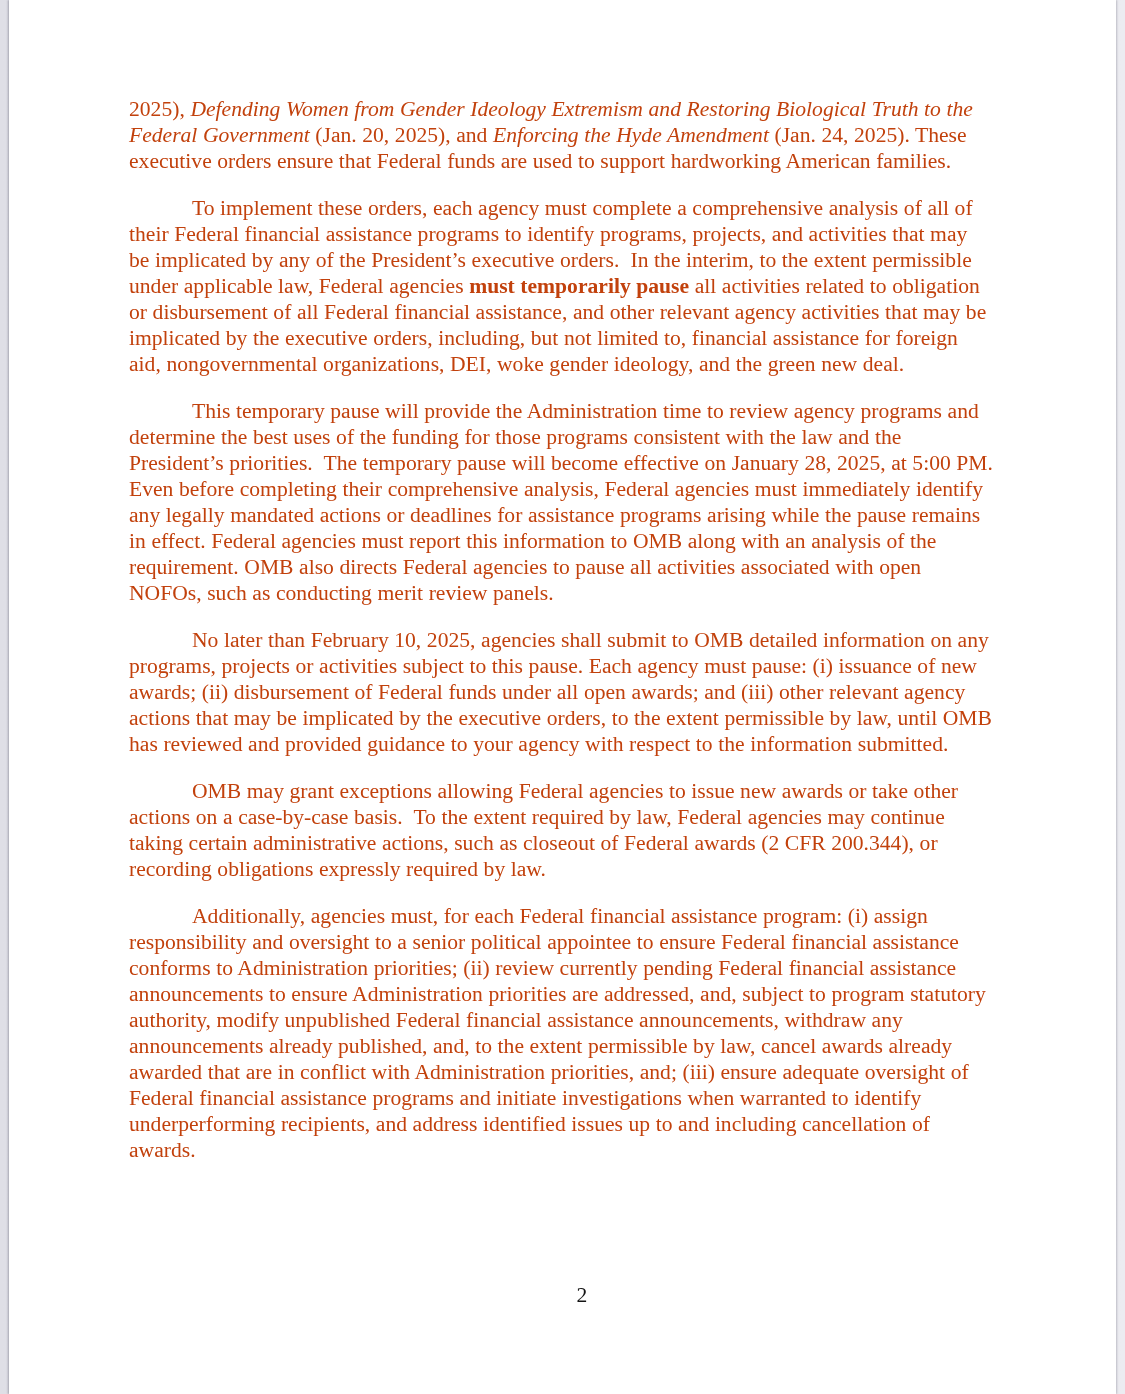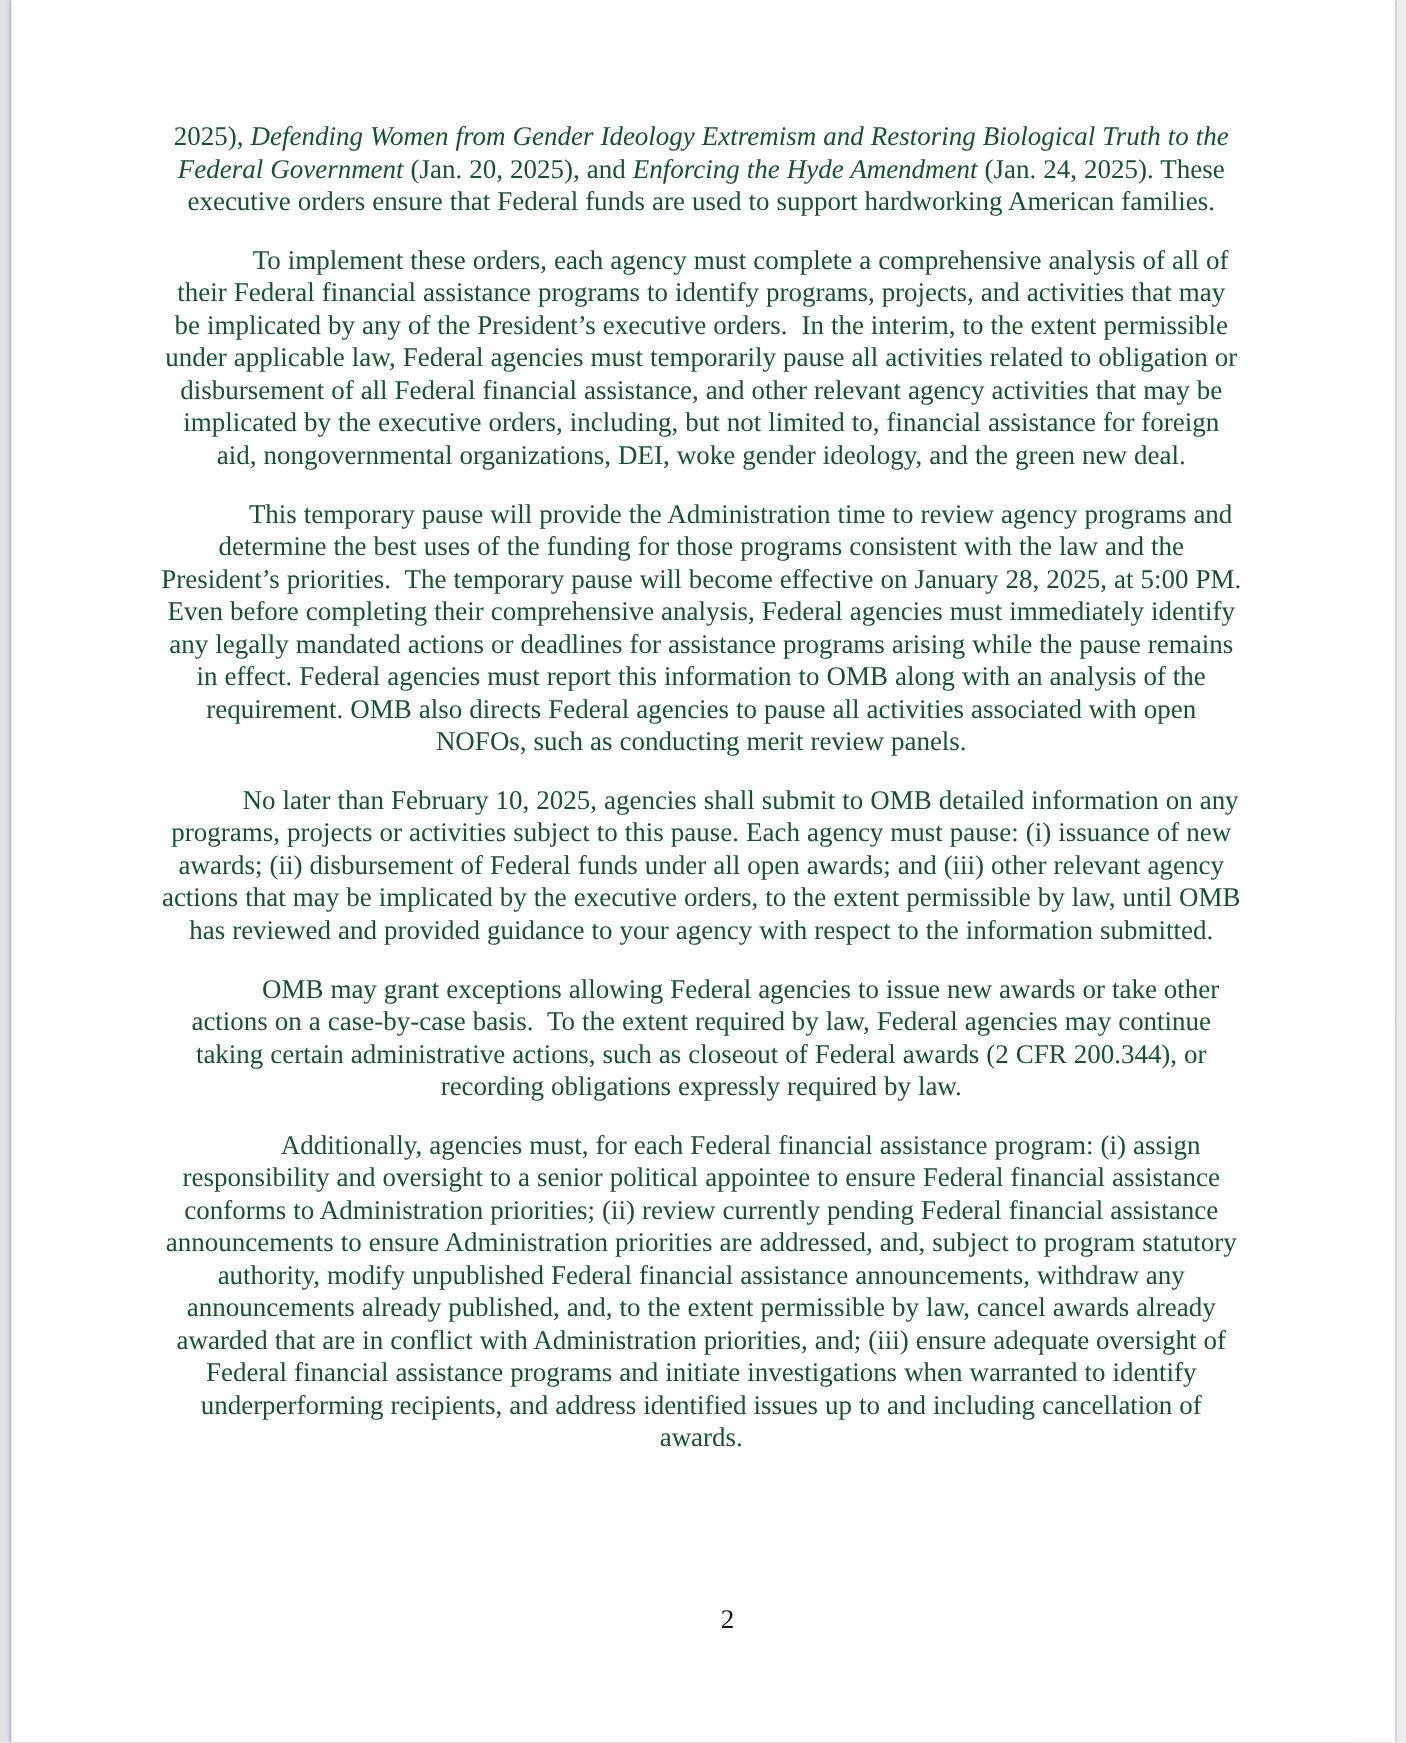--- a/index.html
+++ b/index.html
@@ -30,28 +30,28 @@
     left: 0;
     width: 100%;
     box-sizing: border-box;
     padding: 96px 110px 0 120px;
   }
   .para {
     margin: 0 0 21px 0;
     width: 864px;
     font-size: 21.6px;
     line-height: 26px;
-    color: #14532d;
-    text-align: center;
+    color: #c2410c;
+    text-align: left;
     white-space: pre-wrap;
     word-spacing: 0.2px;
   }
   .para.indent { text-indent: 63px; }
   .para .it { font-style: italic; }
-  .para .bd { font-weight: normal; }
+  .para .bd { font-weight: bold; }
   .footer {
     position: absolute;
     top: 1283px;
     left: 120px;
     width: 864px;
     text-align: center;
   }
   .page-number {
     display: inline-block;
     transform: translateX(21px);

